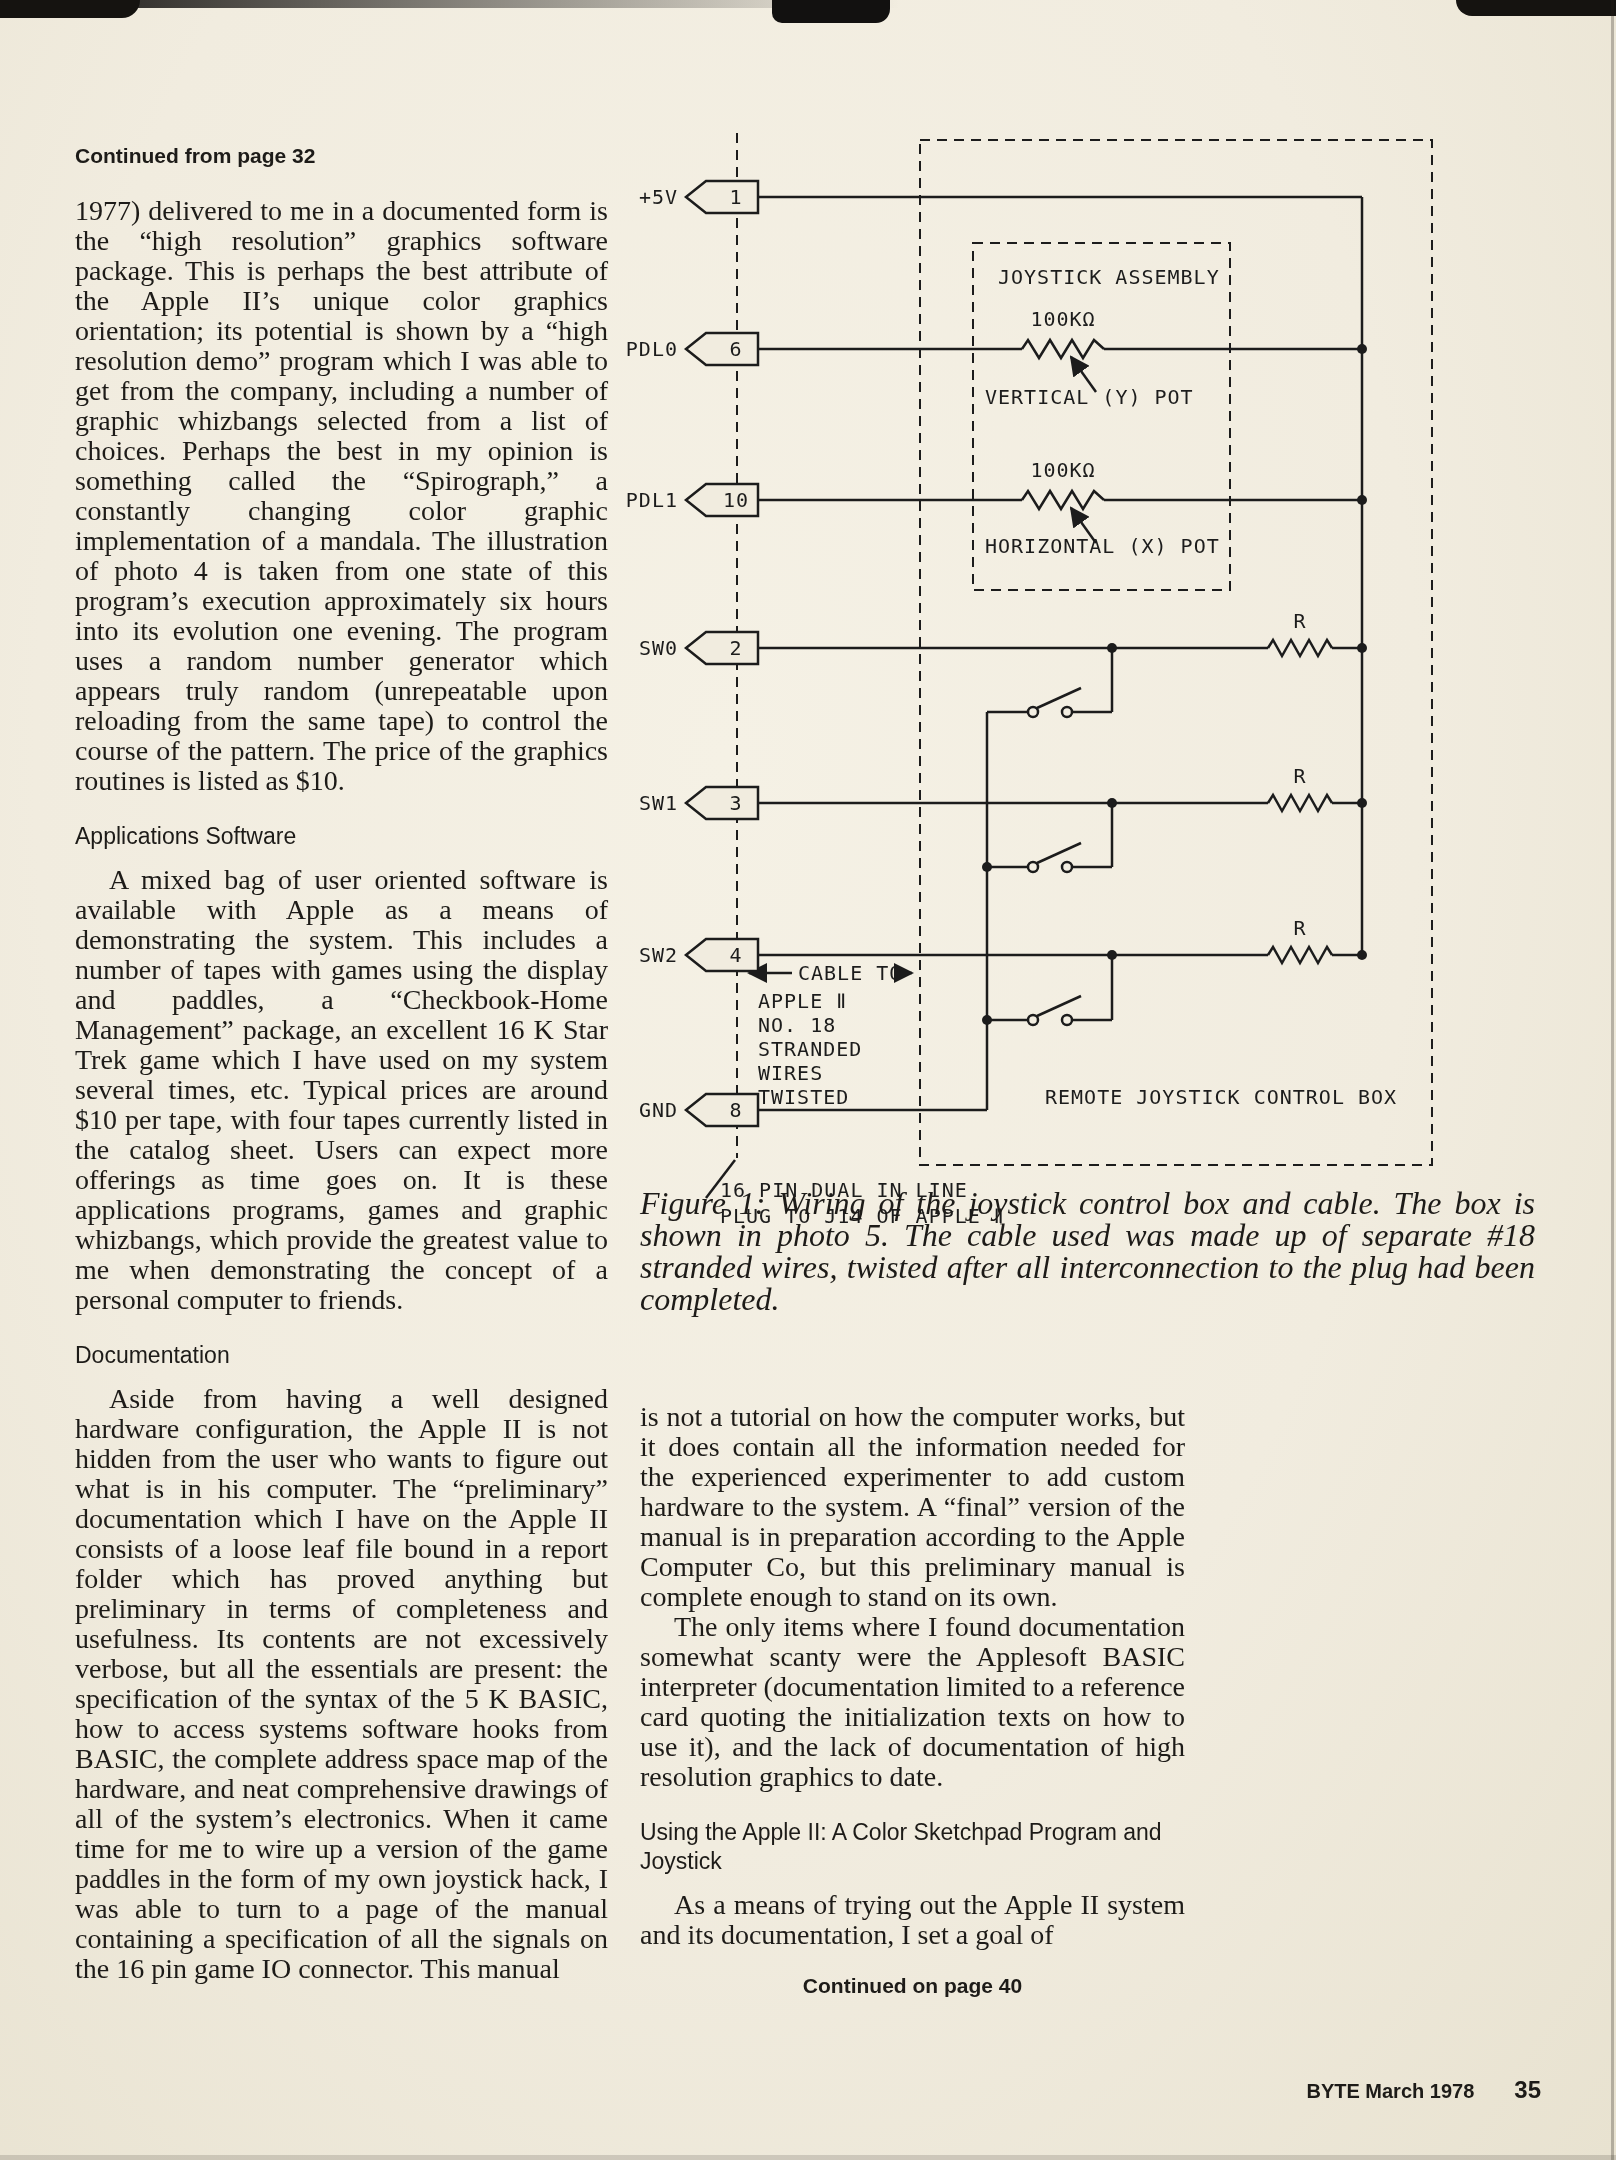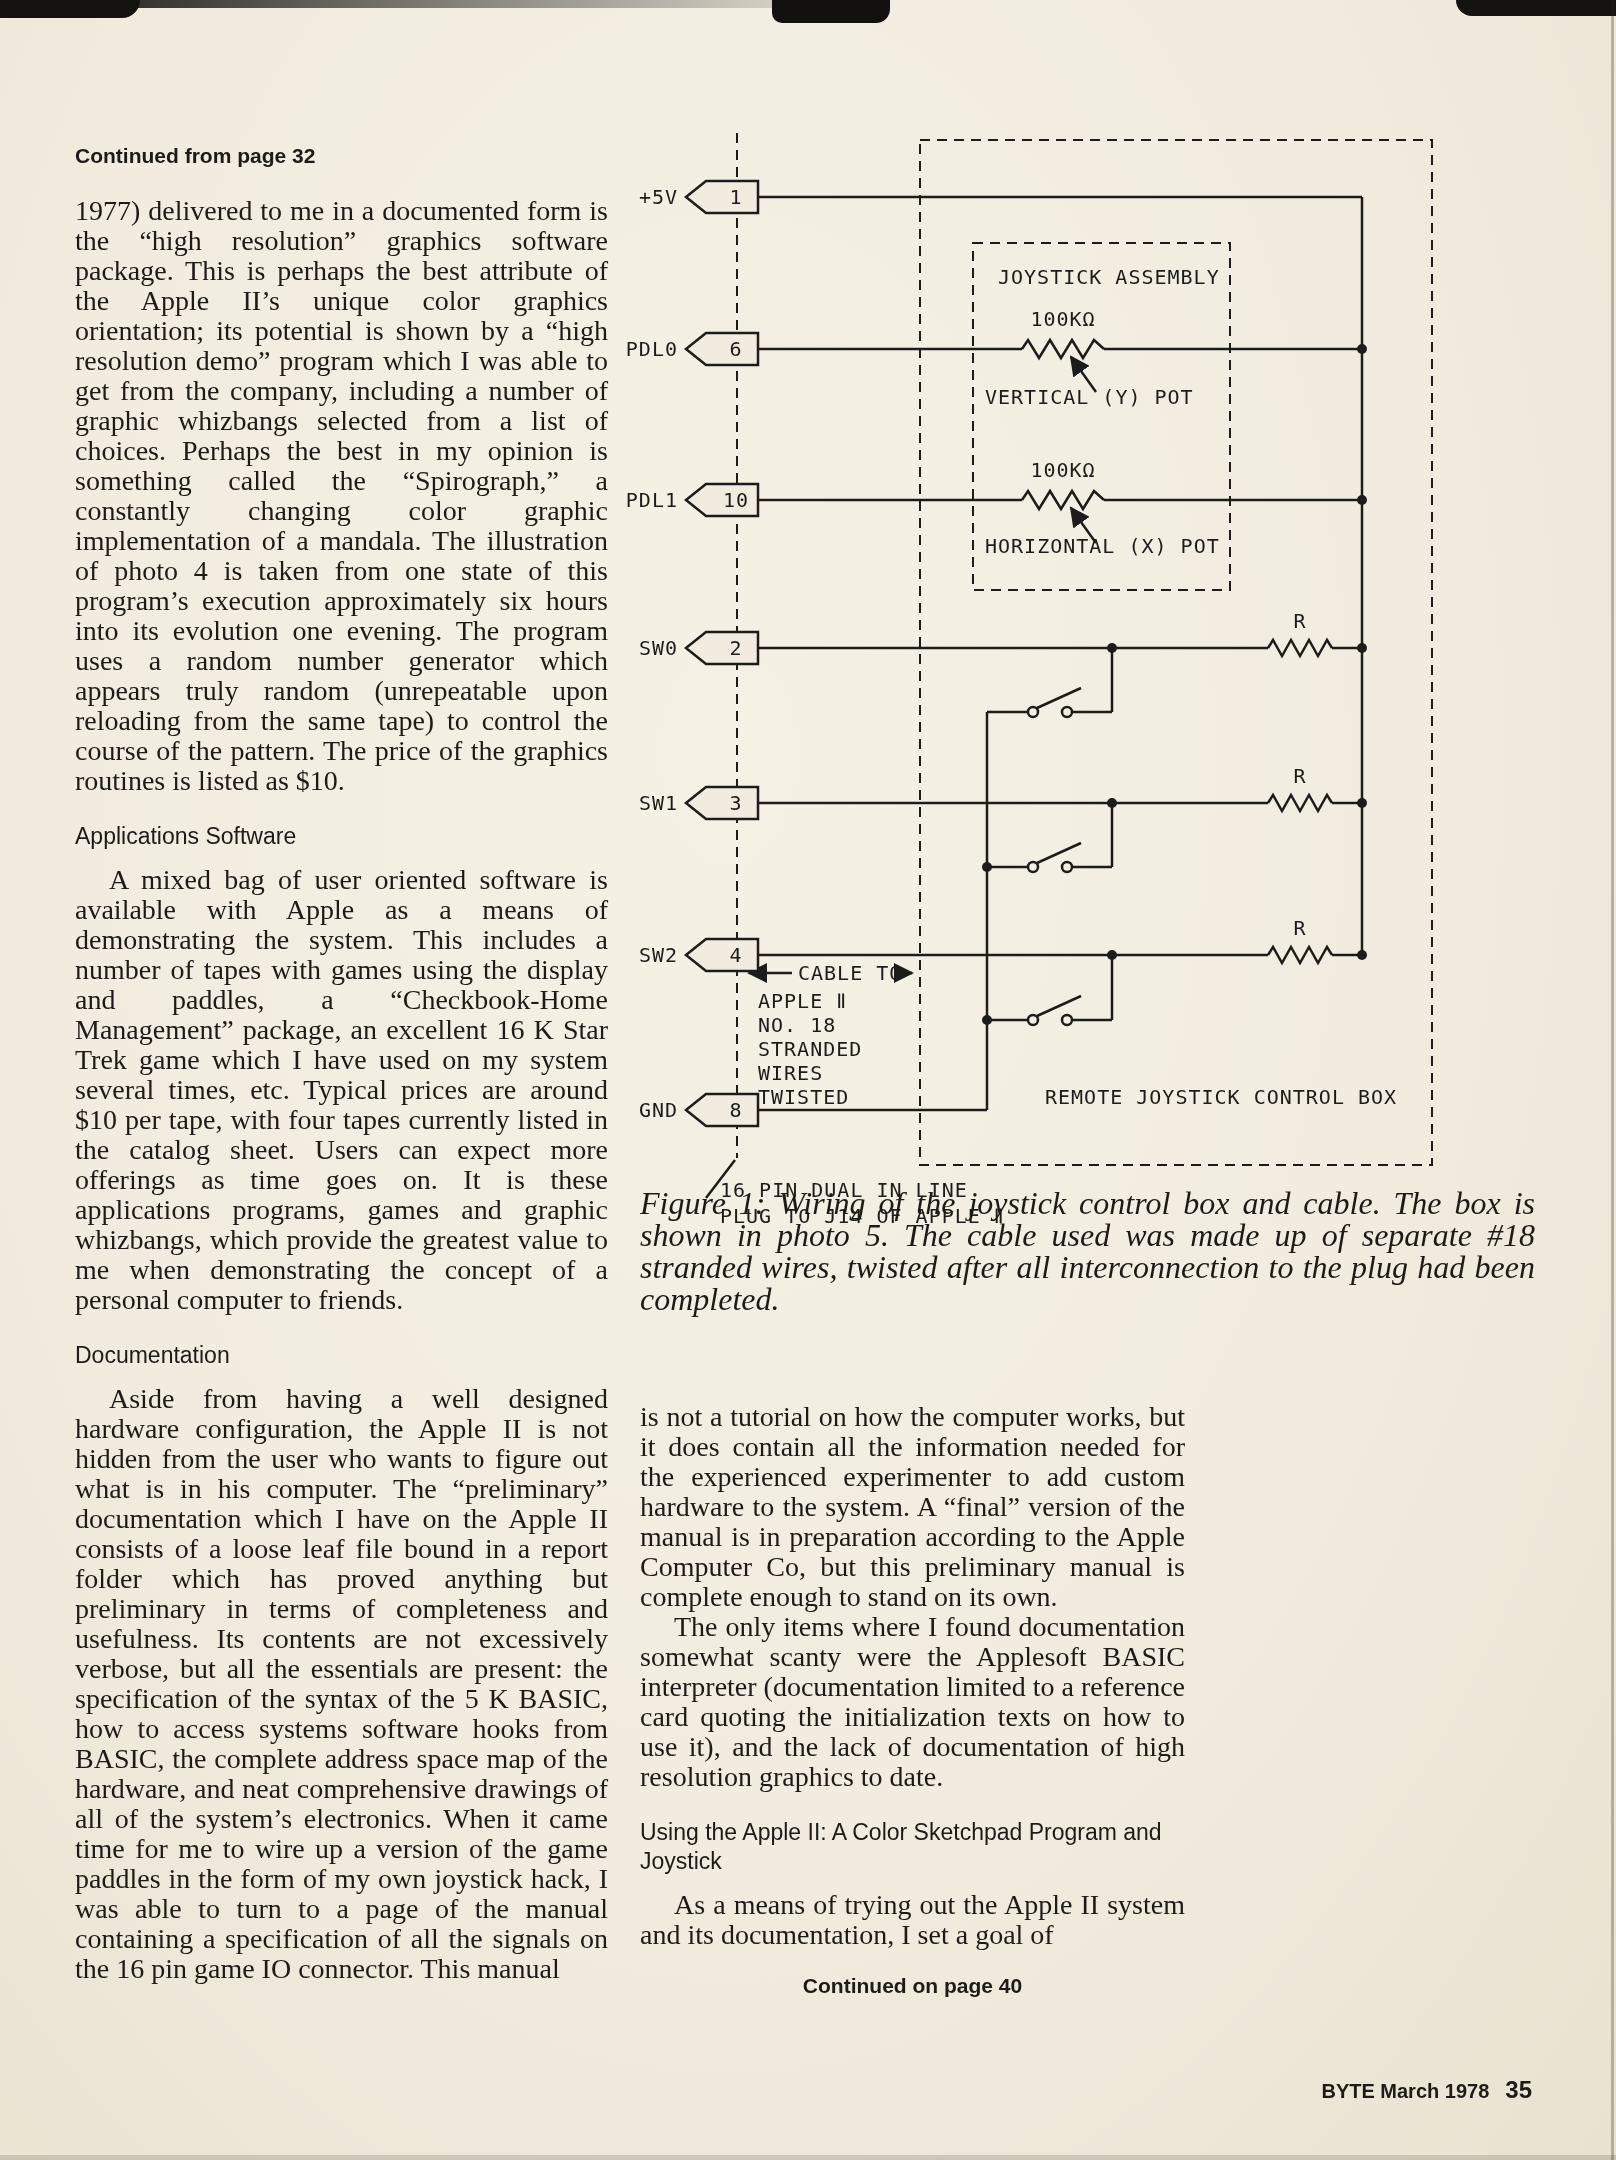--- a/index.html
+++ b/index.html
@@ -21,21 +21,21 @@
   .col-right{position:absolute;left:640px;top:1402px;width:545px;}
   .caption{position:absolute;left:640px;top:1187px;width:895px;font-style:italic;
            font-size:32px;line-height:32px;text-align:justify;}
   .body{margin:0;font-size:28px;line-height:30px;text-align:justify;}
   .body.indent{text-indent:34px;}
   h3{font-family:"Liberation Sans", sans-serif;font-size:23px;line-height:29px;
      font-weight:400;margin:26px 0 14px 0;}
   .cont-note{font-family:"Liberation Sans", sans-serif;font-weight:700;font-size:21px;
      margin:0 0 28px 0;}
   .cont-note.next{margin:24px 0 0 0;text-align:center;}
-  .footer{position:absolute;top:2076px;right:84px;display:flex;align-items:baseline;gap:16px;
+  .footer{position:absolute;top:2076px;right:75px;display:flex;align-items:baseline;gap:40px;
      font-family:"Liberation Sans", sans-serif;font-weight:700;}
   .footer .mag{font-size:20px;}
   .footer .num{font-size:24px;}
 
   
   .schematic{position:absolute;left:0;top:0;pointer-events:none;}
   .wire{stroke:#1c1c1c;stroke-width:2.5;fill:none;}
   .dash{stroke:#1c1c1c;stroke-width:2;fill:none;stroke-dasharray:10 7;}
   .dtext{font-family:"DejaVu Sans Mono", monospace;font-size:20px;fill:#1c1c1c;letter-spacing:1px;}
   .pinshape{fill:#f1ecdf;stroke:#1c1c1c;stroke-width:2.5;}

